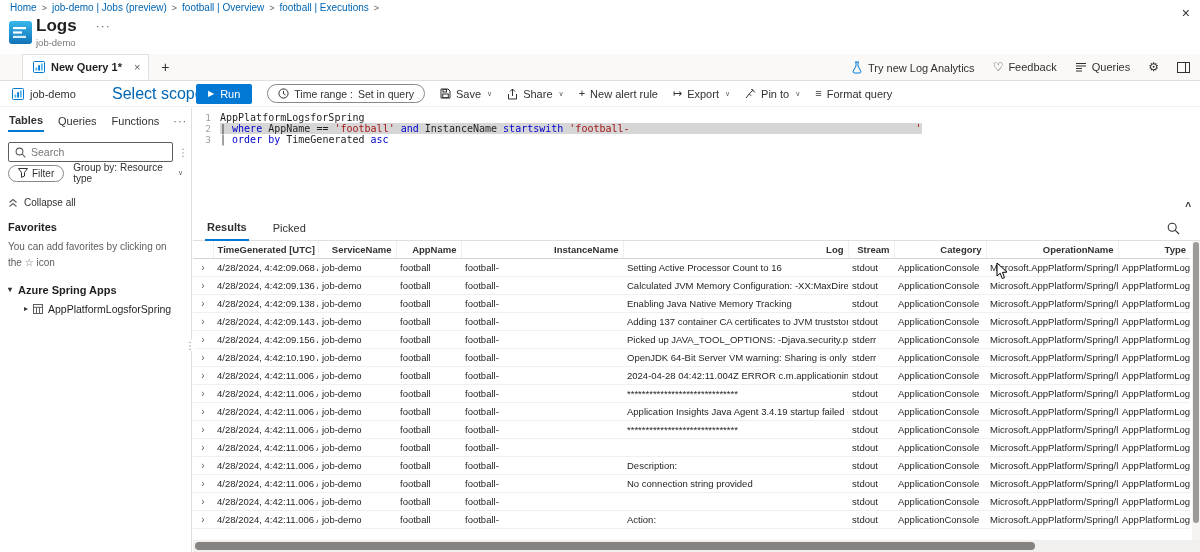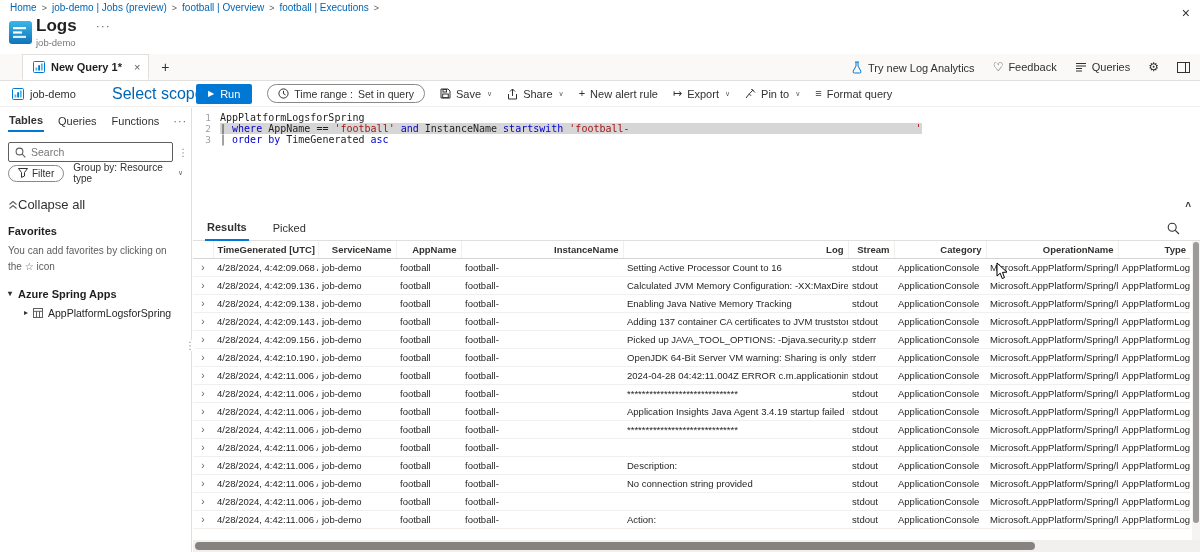--- a/index.html
+++ b/index.html
@@ -56,21 +56,21 @@
 
   .search-row{display:flex;align-items:center;margin:9px 6px 0 8px;gap:5px}
   .search-box{flex:1;display:flex;align-items:center;gap:5px;border:1px solid #605e5c;border-radius:2px;height:20px;padding:0 6px;background:#fff}
   .search-box input{border:none;outline:none;flex:1;font-size:10.5px;font-family:inherit;color:#323130;min-width:0;background:transparent}
   .drag-dots{color:#8a8886;font-size:10px;cursor:pointer}
 
   .filter-row{display:flex;align-items:center;margin:0 8px 0 8px;gap:9px}
   .filter-btn{display:flex;align-items:center;gap:4px;border:1px solid #8a8886;border-radius:10px;height:17px;padding:0 9px;font-size:10px;cursor:pointer;color:#323130}
   .group-by{font-size:10px;color:#323130;display:flex;align-items:center;gap:3px;cursor:pointer}
 
-  .collapse-all{display:flex;align-items:center;gap:0;margin:13px 8px 0 8px;font-size:13px;color:#323130;cursor:pointer}
+  .collapse-all{display:flex;align-items:center;gap:6px;margin:13px 8px 0 8px;font-size:10px;color:#323130;cursor:pointer}
   .fav-title{margin:13px 8px 0 8px;font-weight:700;font-size:11px;color:#201f1e}
   .fav-hint{margin:6px 10px 0 8px;font-size:10px;color:#605e5c;line-height:1.55}
   .tree{margin-top:11px}
   .tree-group{display:flex;align-items:center;gap:6px;padding:3px 8px;font-weight:700;font-size:11px;color:#201f1e;cursor:pointer}
   .tree-item{display:flex;align-items:center;gap:5px;padding:4px 8px 4px 24px;font-size:10.5px;color:#201f1e;cursor:pointer}
   .tri{font-size:8px;color:#323130;line-height:1}
 
   
   .content{position:absolute;left:193px;top:0;right:0;bottom:0}
   .editor{position:absolute;left:0;top:0;right:0;height:107px;background:#fff;font-family:"DejaVu Sans Mono",monospace;font-size:10px;padding:4px 0 0 4px;cursor:text;overflow:hidden}

